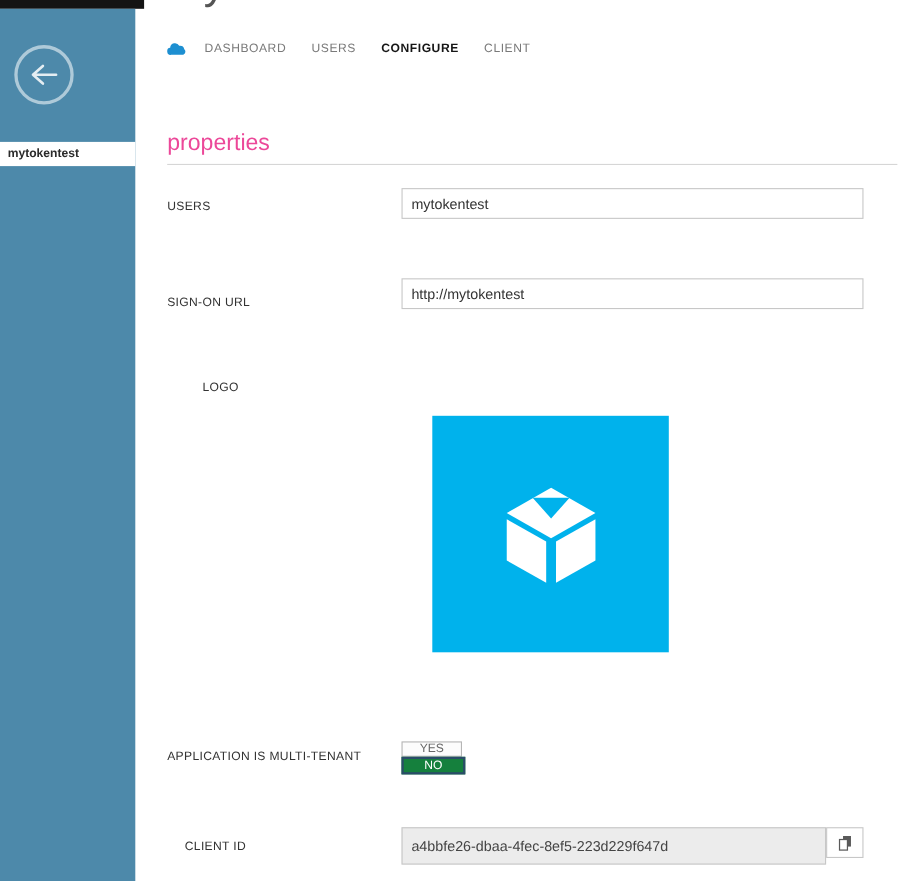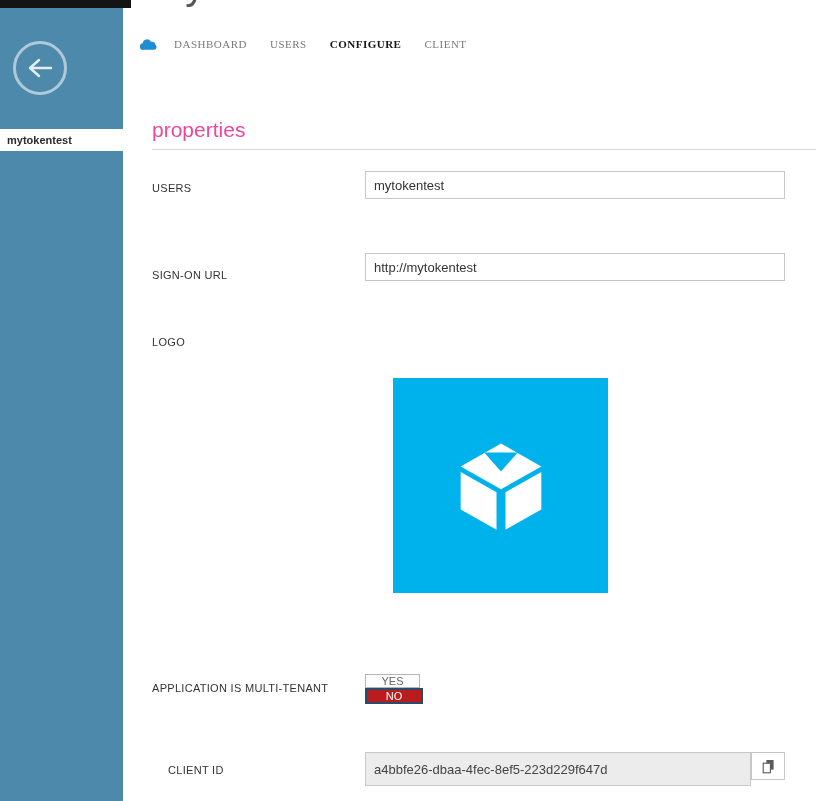--- a/index.html
+++ b/index.html
@@ -44,22 +44,22 @@
     overflow: hidden;
   }
   .title-clip .big-title {
     position: absolute; left: 0; top: -37px;
     font-size: 40px; font-weight: normal; color: #555;
     white-space: nowrap;
   }
 
   
   .nav {
-    left: 140px; top: 35px; height: 18px;
-    display: flex; align-items: center; gap: 23px; font-family: Liberation Serif, serif;
+    left: 152px; top: 35px; height: 18px;
+    display: flex; align-items: center; gap: 23px;
   }
   .nav .cloud-wrap { display: flex; align-items: center; margin-right: -8px; }
   .nav .tab {
     font-size: 11px; letter-spacing: 0.5px;
     color: #7a7a7a; cursor: pointer; white-space: nowrap;
   }
   .nav .tab.active { color: #161616; font-weight: bold; }
 
   
   .section-title {
@@ -71,21 +71,21 @@
     border-top: 1px solid #d6d6d6;
   }
 
   .field-label {
     left: 152px;
     font-size: 11px; color: #333; letter-spacing: 0.3px;
     white-space: nowrap;
   }
   .lbl-name { top: 182px; }
   .lbl-signon { top: 269px; text-align: center; }
-  .lbl-logo { top: 336px; }
+  .lbl-logo { top: 346px; margin-left: 32px; }
   .lbl-tenant { top: 682px; }
   .lbl-clientid { top: 764px; margin-left: 16px; }
 
   input.text-input {
     position: absolute; left: 365px; width: 420px; height: 28px;
     border: 1px solid #c7c7c7; background: #fff;
     font-family: "Liberation Sans", sans-serif;
     font-size: 13px; color: #333; padding: 0 8px; outline: none;
   }
   .inp-name { top: 171px; }
@@ -104,21 +104,21 @@
   }
   .toggle .btn-yes {
     margin-top: 2px; width: 55px; height: 28px;
     background: #fcfcfc; border: 1px solid #b5b5b5;
     color: #666; font-size: 11px;
     display: flex; align-items: center; justify-content: center;
     cursor: pointer;
   }
   .toggle .btn-no {
     width: 58px; height: 32px;
-    background: #b91c1c; border: 2px solid #2a4c68;
+    background: #15803d; border: 2px solid #2a4c68;
     color: #ffffff; font-size: 11px;
     display: flex; align-items: center; justify-content: center;
     cursor: pointer;
   }
 
   input.readonly-input {
     position: absolute; left: 365px; top: 752px; width: 386px; height: 28px;
     border: 1px solid #c7c7c7; background: #ececec;
     font-family: "Liberation Sans", sans-serif;
     font-size: 13px; color: #444; padding: 16px 8px; outline: none;

